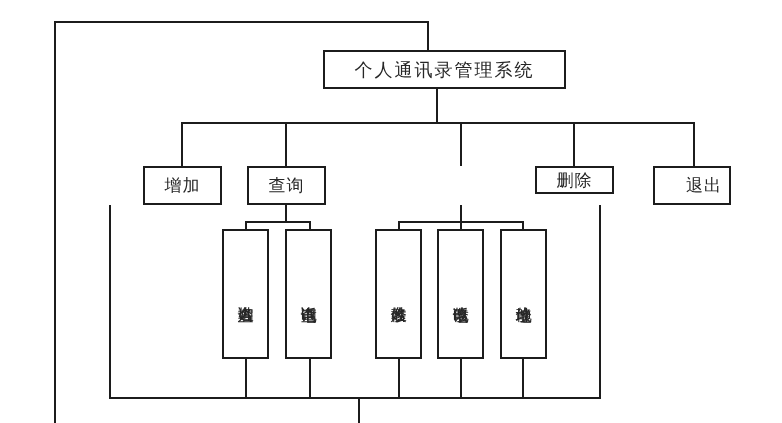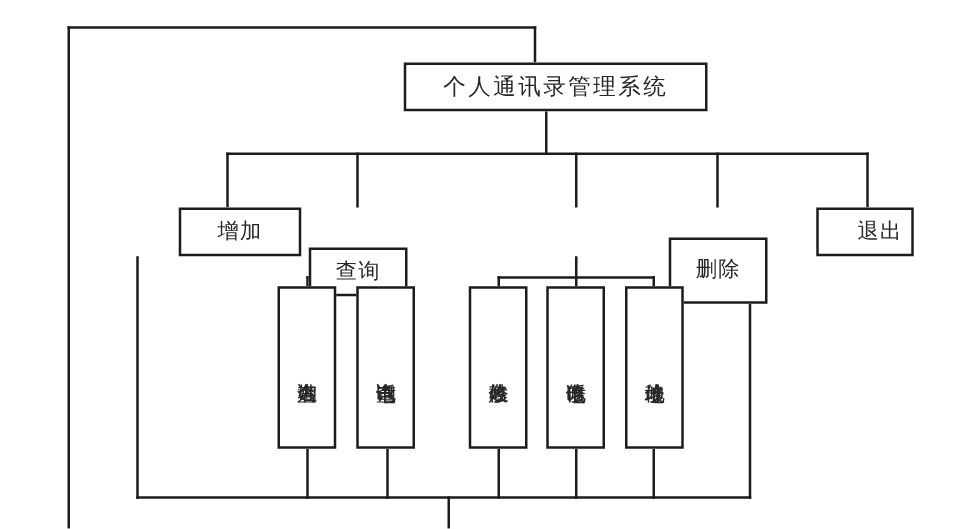--- a/index.html
+++ b/index.html
@@ -69,27 +69,27 @@
 
   <div class="line vt" style="left:436px; top:89px; height:34px;"></div>
 
   <div class="line hz" style="left:181px; top:122px; width:514px;"></div>
   <div class="line vt" style="left:181px; top:122px; height:44px;"></div>
   <div class="line vt" style="left:285px; top:122px; height:44px;"></div>
   <div class="line vt" style="left:460px; top:122px; height:44px;"></div>
   <div class="line vt" style="left:573px; top:122px; height:44px;"></div>
   <div class="line vt" style="left:693px; top:122px; height:44px;"></div>
 
-  <div class="node h" style="left:143px; top:166px; width:98px; height:39px;">
+  <div class="node h" style="left:143px; top:166px; width:79px; height:39px;">
     <span>增加</span>
   </div>
-  <div class="node h" style="left:247px; top:166px; width:79px; height:39px;margin-top:32px;">
+  <div class="node h" style="left:247px; top:166px; width:79px; height:39px;">
     <span>查询</span>
   </div>
-  <div class="node h" style="left:535px; top:166px; width:79px; height:53px;margin-top:24px;">
+  <div class="node h" style="left:535px; top:166px; width:79px; height:28px;">
     <span>删除</span>
   </div>
   <div class="node h" style="left:653px; top:166px; width:78px; height:39px;padding-left:24px;">
     <span>退出</span>
   </div>
 
   <div class="line vt" style="left:285px; top:205px; height:18px;"></div>
   <div class="line hz" style="left:245px; top:221px; width:66px;"></div>
   <div class="line vt" style="left:245px; top:221px; height:9px;"></div>
   <div class="line vt" style="left:309px; top:221px; height:9px;"></div>

